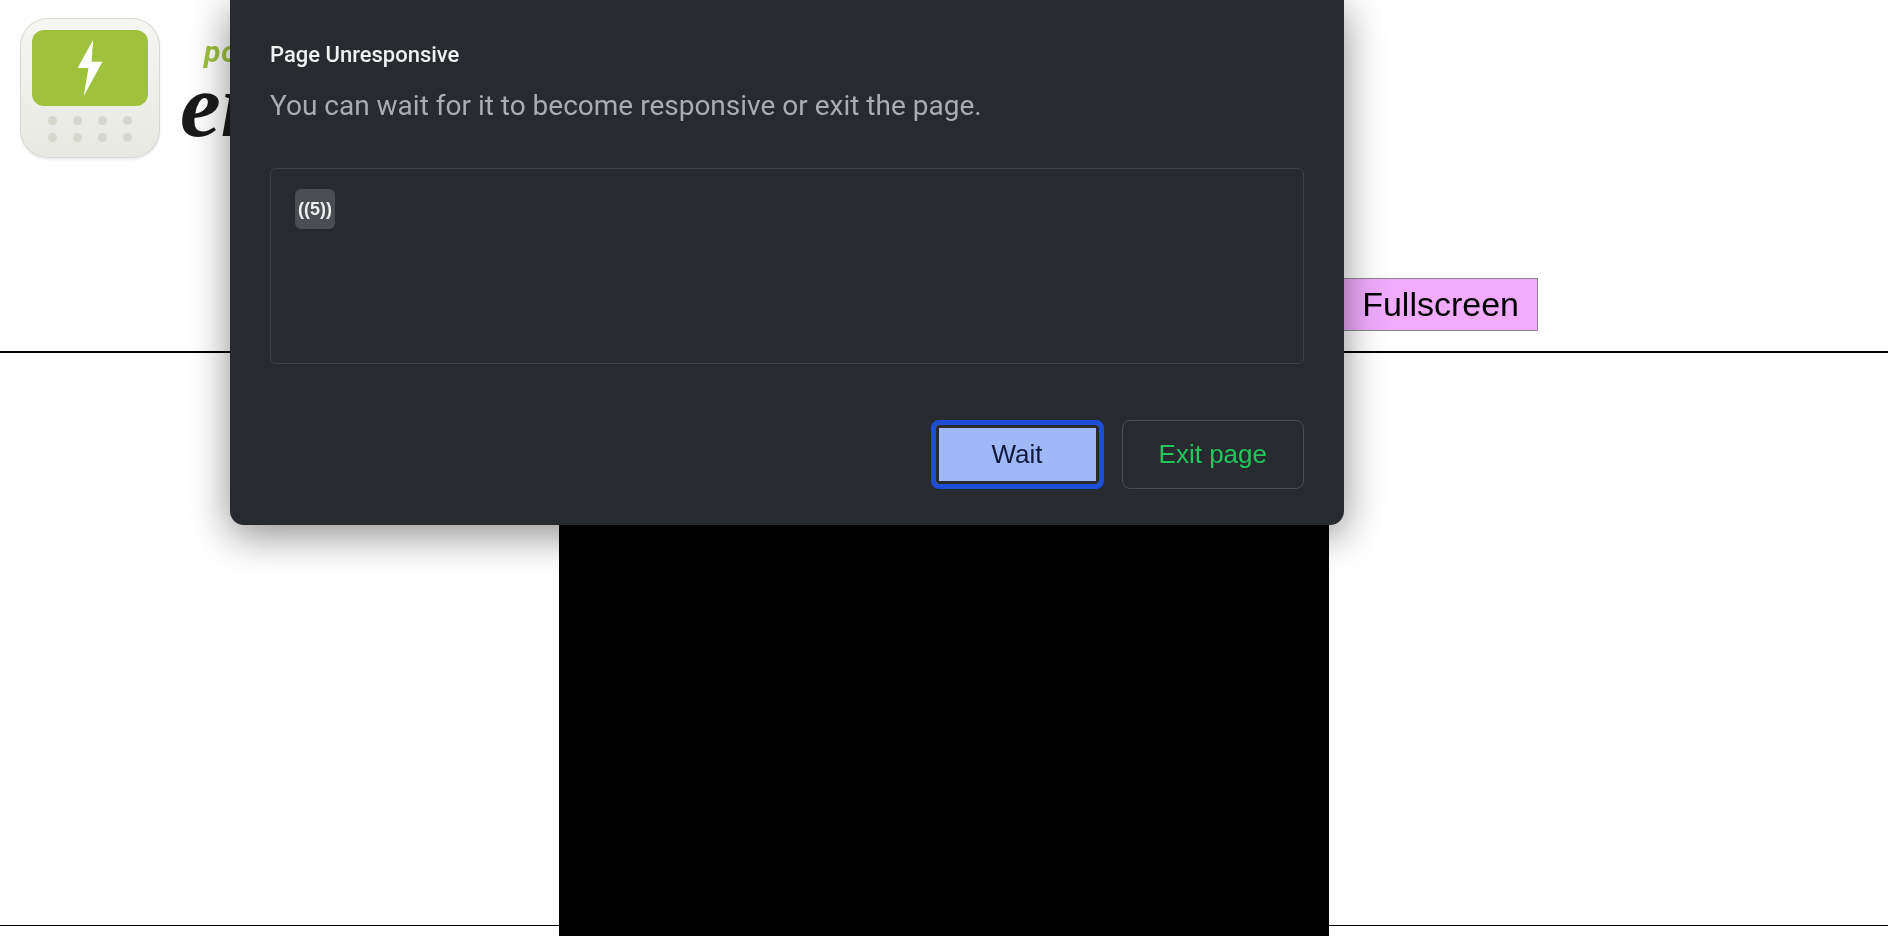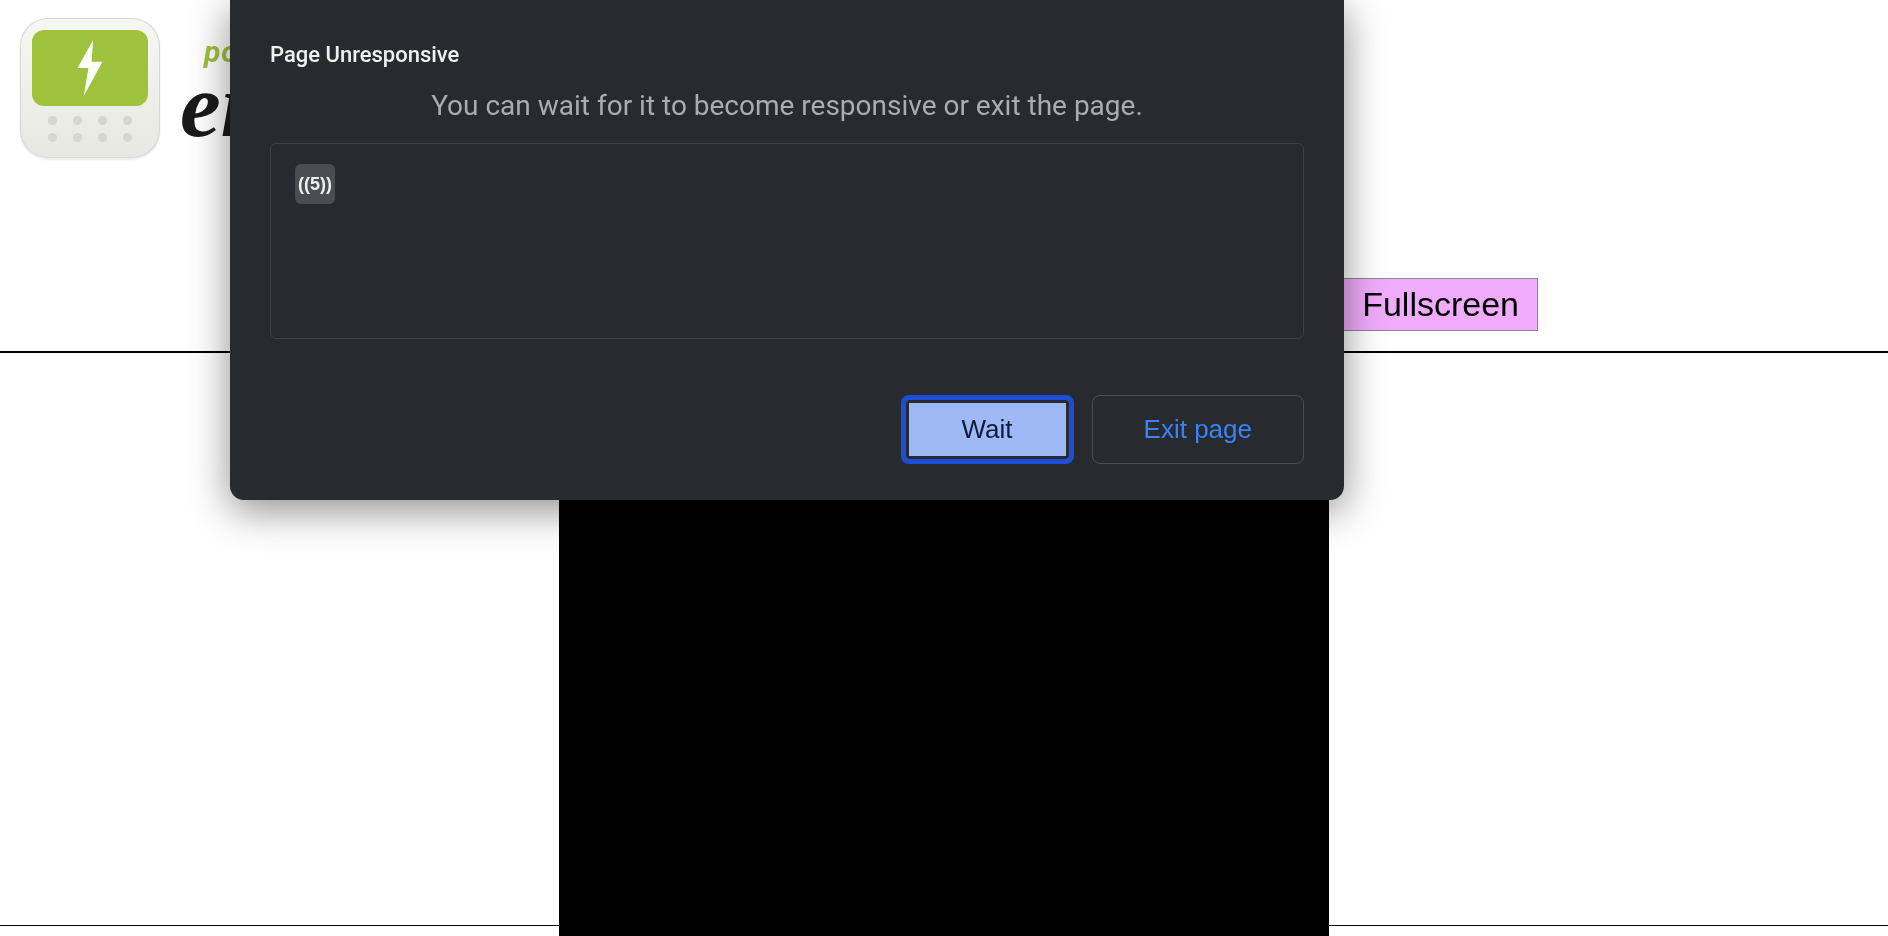--- a/index.html
+++ b/index.html
@@ -123,22 +123,21 @@
   }
   .modal-title {
     font-size: 22px;
     font-weight: 500;
     color: #f1f1f1;
     margin-bottom: 22px;
   }
   .modal-subtitle {
     font-size: 28px;
     color: #a9adb3;
-    margin-bottom: 21px;
-    text-align: center;
+    margin-bottom: 46px;
   }
   .modal-list {
     border: 1px solid #3e4248;
     border-radius: 6px;
     padding: 20px 24px;
     min-height: 196px;
   }
   .modal-list-item {
     display: flex;
     align-items: center;
@@ -177,23 +176,23 @@
   .btn-primary {
     background: #9fb8f6;
     color: #111a3d;
     border: 5px solid #1d4ed8;
     outline: 3px solid #272a2f;
     outline-offset: -8px;
     padding: 14px 56px;
   }
   .btn-secondary {
     background: transparent;
-    color: #3b82f6;
+    color: #22c55e;
     border: 1px solid #4a4e55;
-    padding: 18px 51px;
+    padding: 18px 36px;
     text-align: center;
   }
 </style>
 </head>
 <body>
 
 <div class="page-header">
   <div class="logo-icon">
     <div class="bolt-panel">
       <svg viewBox="0 0 24 36">

